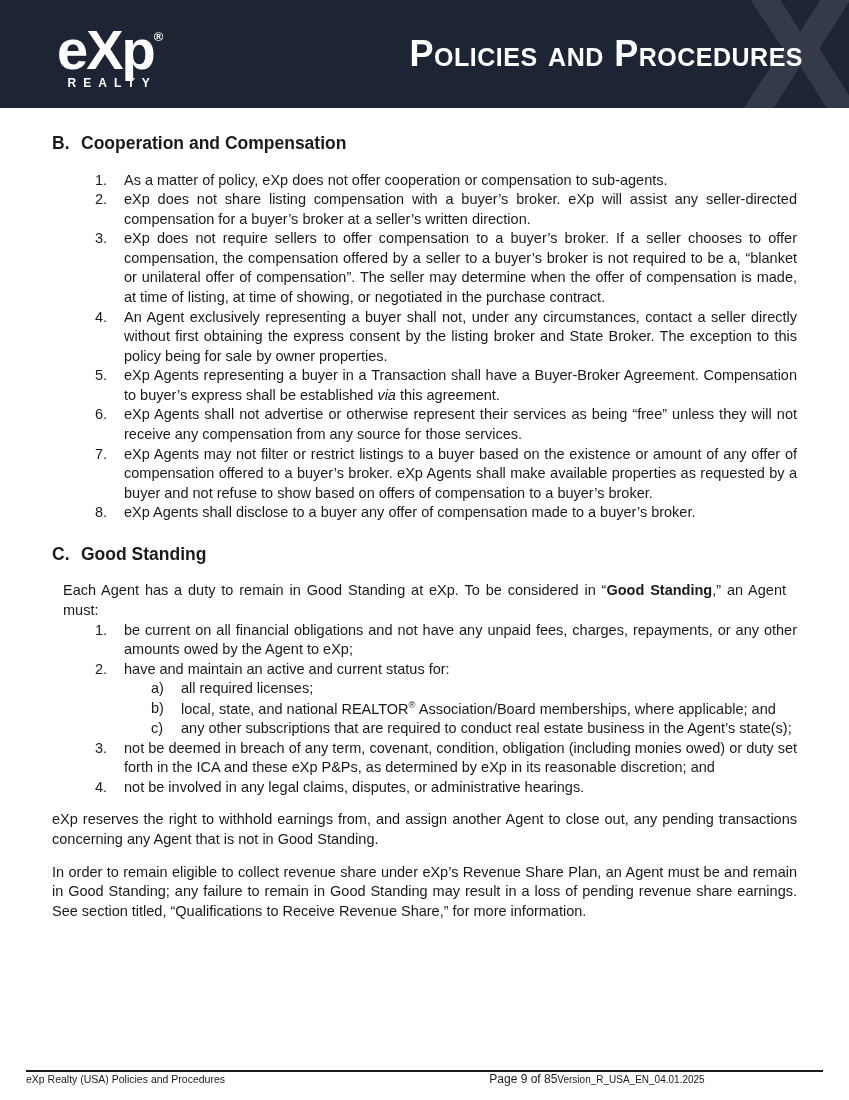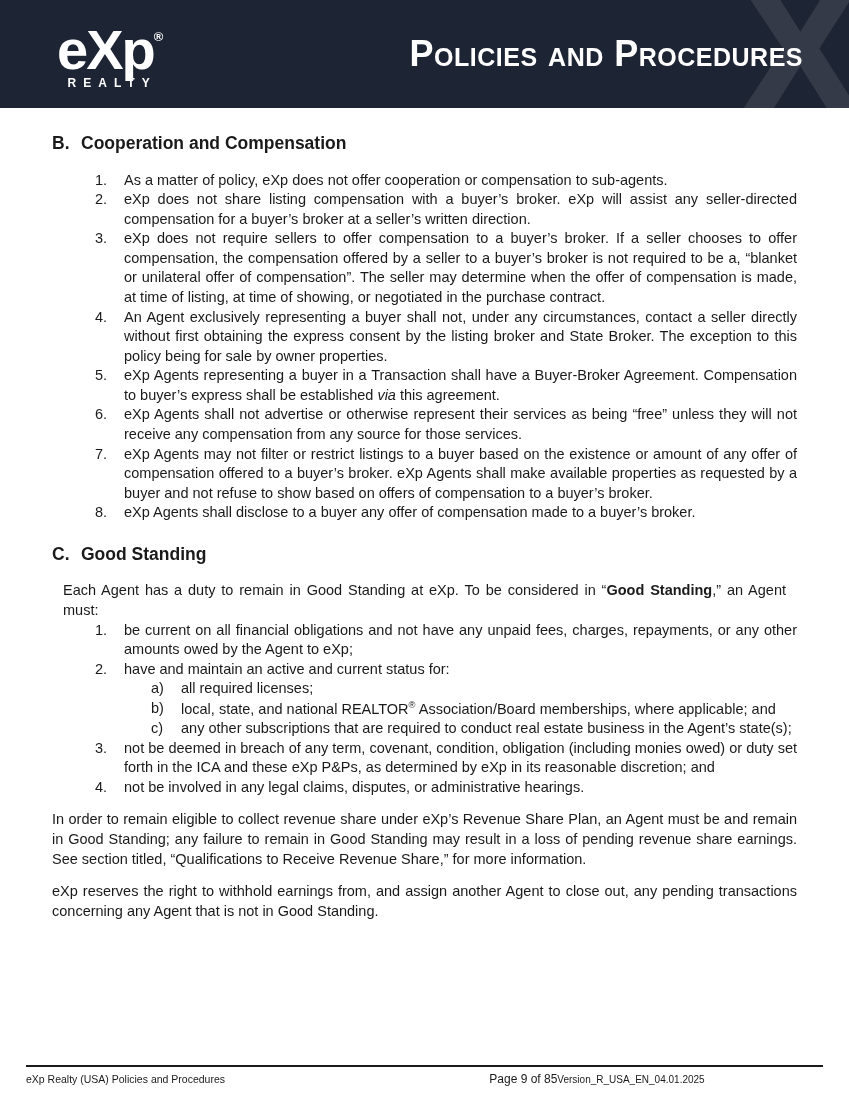--- a/index.html
+++ b/index.html
@@ -38,21 +38,21 @@
   .sub-list { display:block; margin-left:27px; }
   .sub-list .marker { width:30px; }
   .sub-list .num-item { display:flex; }
   .para { text-align:justify; margin:13px 0; }
   .intro { margin:0 11px 0; }
   em.via { font-style:italic; }
   sup { font-size:0.65em; }
   
   .footer {
     position:absolute; left:26px; right:26px; bottom:14px;
-    border-top:2px solid #1a1a1a; padding-top:5px;
+    border-top:2px solid #1a1a1a; 
     display:flex; align-items:baseline;
   }
   .f-left  { flex:1; font-size:10.5px; text-align:left; }
   .f-center{ flex:1; font-size:12px; text-align:right; }
   .f-right { flex:1; font-size:10px; }
 </style>
 </head>
 <body>
 
 <div class="page">
@@ -143,23 +143,23 @@
       <li class="num-item">
         <span class="marker">3.</span>
         <span class="itext">not be deemed in breach of any term, covenant, condition, obligation (including monies owed) or duty set forth in the ICA and these eXp P&amp;Ps, as determined by eXp in its reasonable discretion; and</span>
       </li>
       <li class="num-item">
         <span class="marker">4.</span>
         <span class="itext">not be involved in any legal claims, disputes, or administrative hearings.</span>
       </li>
     </ol>
 
+    <p class="para">eXp reserves the right to withhold earnings from, and assign another Agent to close out, any pending transactions concerning any Agent that is not in Good Standing.</p>
+
     <p class="para">In order to remain eligible to collect revenue share under eXp’s Revenue Share Plan, an Agent must be and remain in Good Standing; any failure to remain in Good Standing may result in a loss of pending revenue share earnings.  See section titled, “Qualifications to Receive Revenue Share,” for more information.</p>
-
-    <p class="para">eXp reserves the right to withhold earnings from, and assign another Agent to close out, any pending transactions concerning any Agent that is not in Good Standing.</p>
 
   </main>
 
   <footer class="footer">
     <span class="f-left">eXp Realty (USA) Policies and Procedures</span>
     <span class="f-center">Page 9 of 85</span>
     <span class="f-right">Version_R_USA_EN_04.01.2025</span>
   </footer>
 
 </div>

